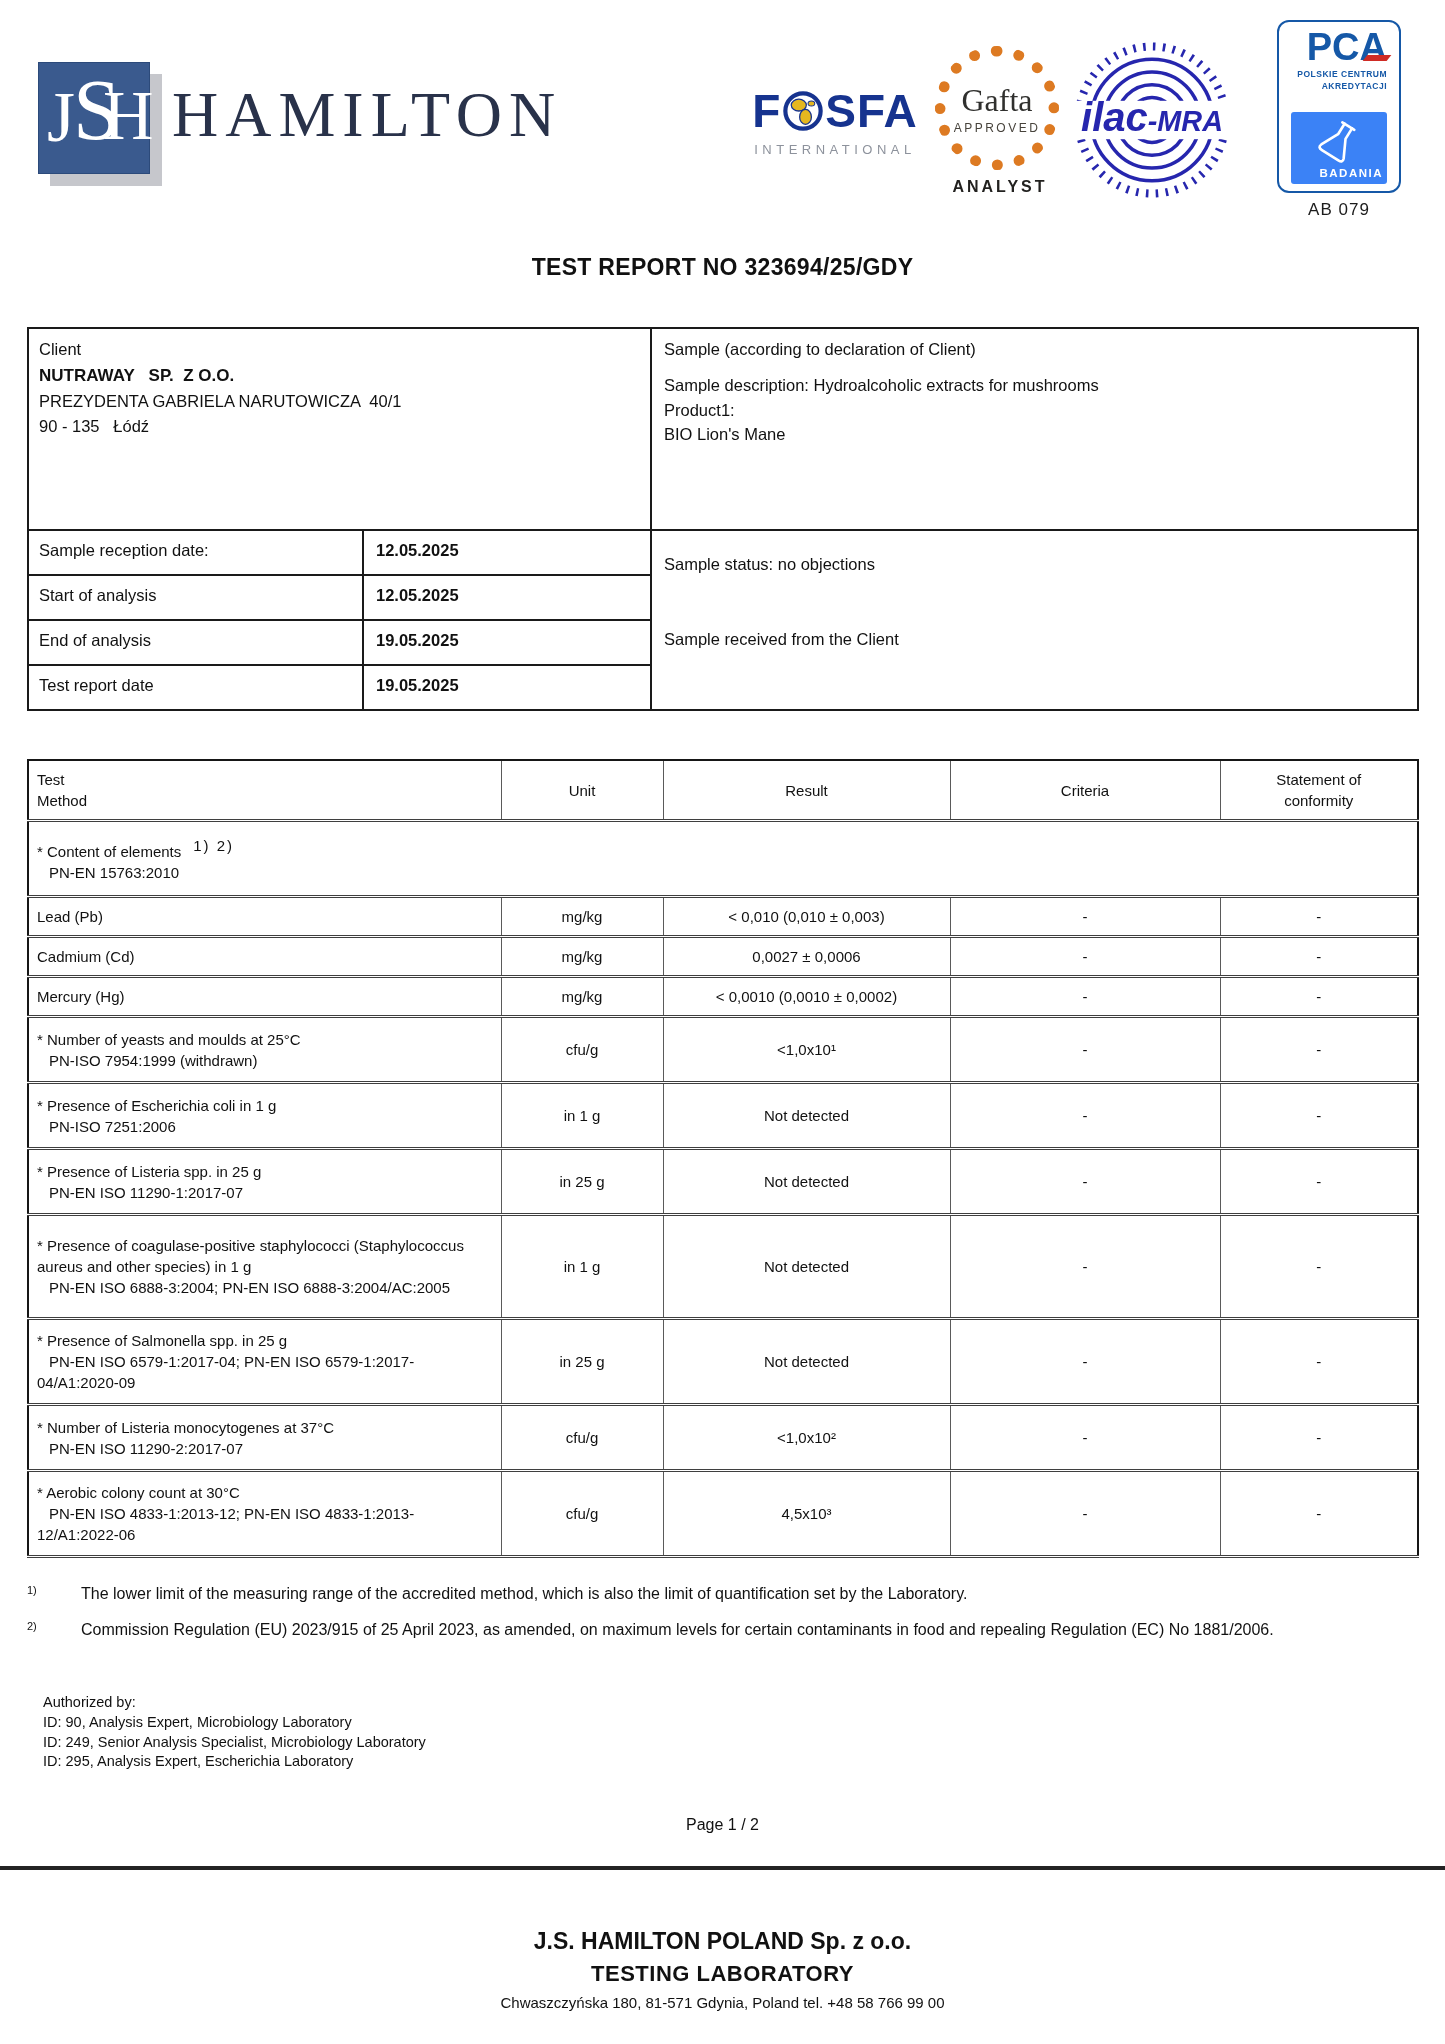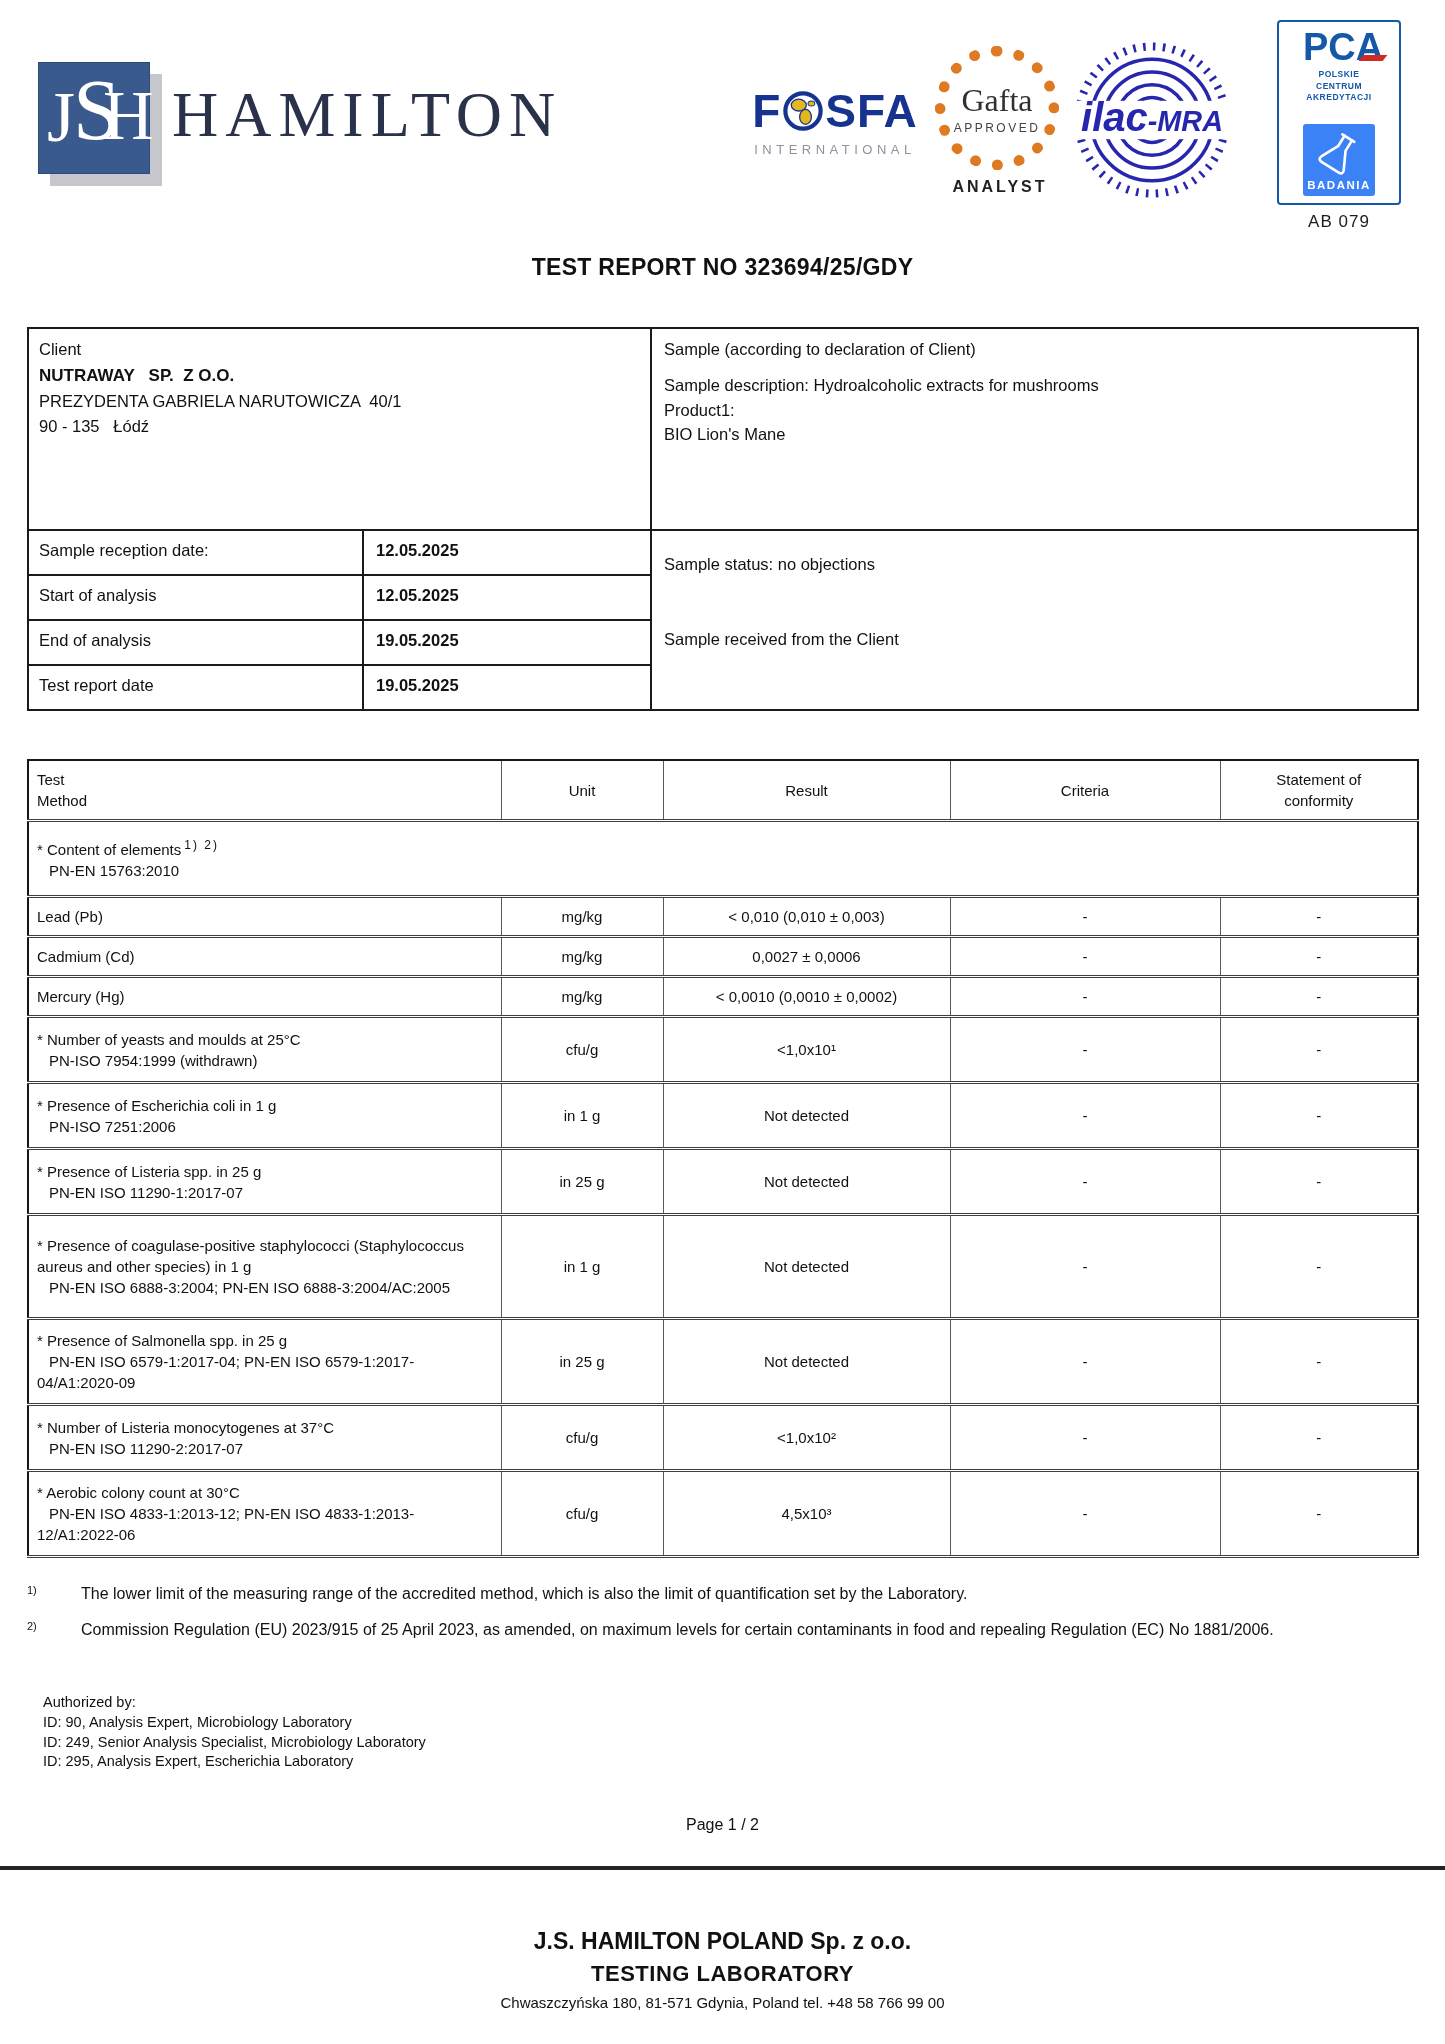--- a/index.html
+++ b/index.html
@@ -33,22 +33,22 @@
   .gafta { position:absolute; left:935px; top:46px; width:130px; text-align:center; }
   .gafta-ring { width:124px; height:124px; border:11px dotted #dd7a22; border-radius:50%;
     display:flex; flex-direction:column; align-items:center; justify-content:center; background:#fff; }
   .gafta-name { font-family:"Liberation Serif", serif; font-size:32px; color:#30302e; }
   .gafta-approved { font-size:12px; letter-spacing:2.5px; color:#47433c; margin-top:2px; }
   .gafta-analyst { margin-top:8px; font-size:16px; font-weight:700; letter-spacing:3px; color:#22211f; }
 
   .ilac { position:absolute; left:1072px; top:40px; width:160px; height:160px; }
 
   .pca { position:absolute; left:1277px; top:20px; width:124px; }
-  .pca-badge { border:2.5px solid #1558a7; border-radius:4px; background:#fff;
-    padding:8px 24px 7px; text-align:center; }
+  .pca-badge { border:2.5px solid #1558a7; border-radius:12px; background:#fff;
+    padding:8px 12px 7px; text-align:right; }
   .pca-name { font-size:38px; font-weight:800; color:#1558a7; line-height:0.9; position:relative; display:inline-block; }
   .pca-red { position:absolute; right:-2px; bottom:3px; width:24px; height:6px; background:#cf2b24;
     transform:skewX(-38deg); }
   .pca-sub { margin-top:5px; font-size:8.5px; font-weight:700; color:#1558a7; letter-spacing:0.5px; line-height:1.35; }
   .pca-blue { margin-top:20px; background:#3b82f6; border-radius:3px; padding:6px 4px 5px; }
   .pca-flask { display:block; margin:0 auto; }
   .pca-badania { color:#fff; font-size:11.5px; font-weight:700; letter-spacing:1.5px; margin-top:3px; }
   .pca-ab { text-align:center; font-size:17px; color:#1c1c1c; margin-top:7px; letter-spacing:1px; }
 
   
@@ -82,21 +82,21 @@
   table.results tr:first-child th { border-top:2px solid #161616; border-bottom:3px solid #161616; }
   .rt-c1 { width:473px; text-align:left; }
   .rt-c2 { width:162px; text-align:center; }
   .rt-c3 { width:287px; text-align:center; }
   .rt-c4 { width:270px; text-align:center; }
   .rt-c5 { width:198px; text-align:center; }
   th.rt-c1 { padding-left:9px; }
   .hdr-row th { height:60px; }
   .group-row td { vertical-align:top; height:76px; border-left:none; border-right:none; text-align:left; }
   .method-line { text-indent:12px; }
-  sup.ref { font-size:12px; vertical-align:super; letter-spacing:2px; margin-left:3px; }
+  sup.ref { font-size:15px; vertical-align:super; letter-spacing:2px; margin-left:12px; }
   tr.h40 td { height:40px; } tr.h66 td { height:66px; } tr.h86 td { height:86px; } tr.h104 td { height:104px; }
 
   
   .footnotes { margin:24px 27px 0; }
   .footnote { display:flex; margin-bottom:13px; font-size:16px; line-height:1.45; }
   .fn-ref { width:30px; font-size:11px; flex:0 0 30px; padding-top:1px; }
   .fn-text { flex:1; padding-left:24px; max-width:1300px; }
 
   
   .authorized { margin:52px 0 0 43px; font-size:14.5px; line-height:1.35; }

